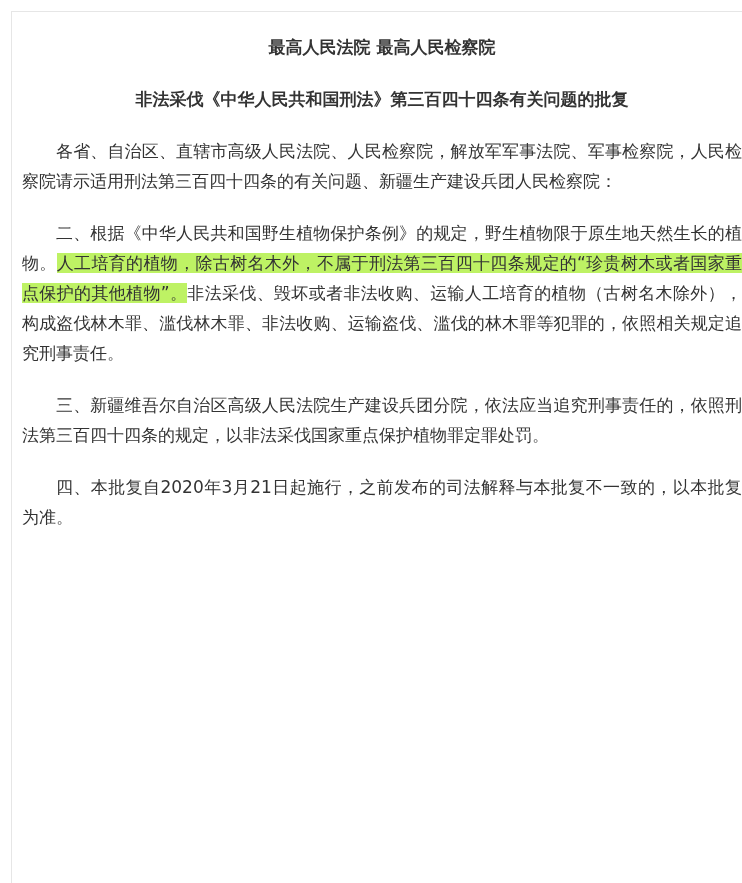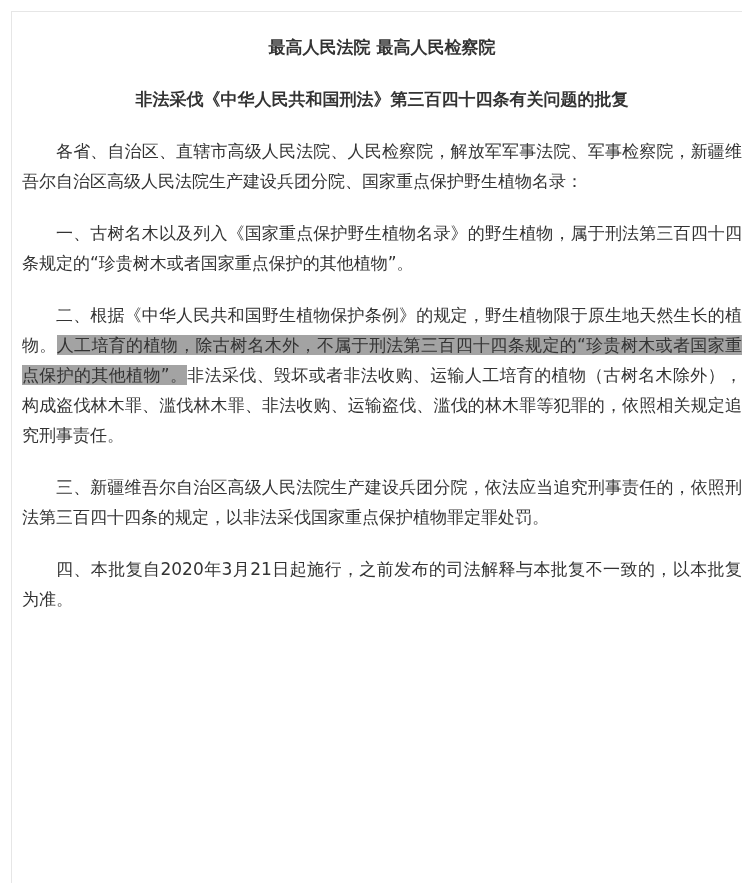--- a/index.html
+++ b/index.html
@@ -29,38 +29,37 @@
     font-weight: 700;
     color: #333333;
   }
   .para {
     margin: 0 0 22px 0;
     text-align: justify;
     text-indent: 2em;
     word-break: break-all;
   }
   .hl {
-    background: #a3a3a3;
+    background: #bef264;
   }
 </style>
 </head>
 <body>
 
 <div class="page">
   <div class="doc">
 
     <p class="title">最高人民法院 最高人民检察院</p>
 
     <p class="title">非法采伐《中华人民共和国刑法》第三百四十四条有关问题的批复</p>
 
 
-    <p class="para">各省、自治区、直辖市高级人民法院、人民检察院，解放军军事法院、军事检察院，新疆维吾尔自治区高级人民法院生产建设兵团分院、国家重点保护野生植物名录：</p>
+    <p class="para">各省、自治区、直辖市高级人民法院、人民检察院，解放军军事法院、军事检察院，人民检察院请示适用刑法第三百四十四条的有关问题、新疆生产建设兵团人民检察院：</p>
 
 
-    <p class="para">一、古树名木以及列入《国家重点保护野生植物名录》的野生植物，属于刑法第三百四十四条规定的“珍贵树木或者国家重点保护的其他植物”。</p>
 
     <p class="para"><span>二、根据《中华人民共和国野生植物保护条例》的规定，野生植物限于原生地天然生长的植物。</span><span class="hl">人工培育的植物，除古树名木外，不属于刑法第三百四十四条规定的“珍贵树木或者国家重点保护的其他植物”。</span><span>非法采伐、毁坏或者非法收购、运输人工培育的植物（古树名木除外），构成盗伐林木罪、滥伐林木罪、非法收购、运输盗伐、滥伐的林木罪等犯罪的，依照相关规定追究刑事责任。</span></p>
 
     <p class="para">三、新疆维吾尔自治区高级人民法院生产建设兵团分院，依法应当追究刑事责任的，依照刑法第三百四十四条的规定，以非法采伐国家重点保护植物罪定罪处罚。</p>
 
 
     <p class="para">四、本批复自2020年3月21日起施行，之前发布的司法解释与本批复不一致的，以本批复为准。</p>
 
   </div>
 </div>

